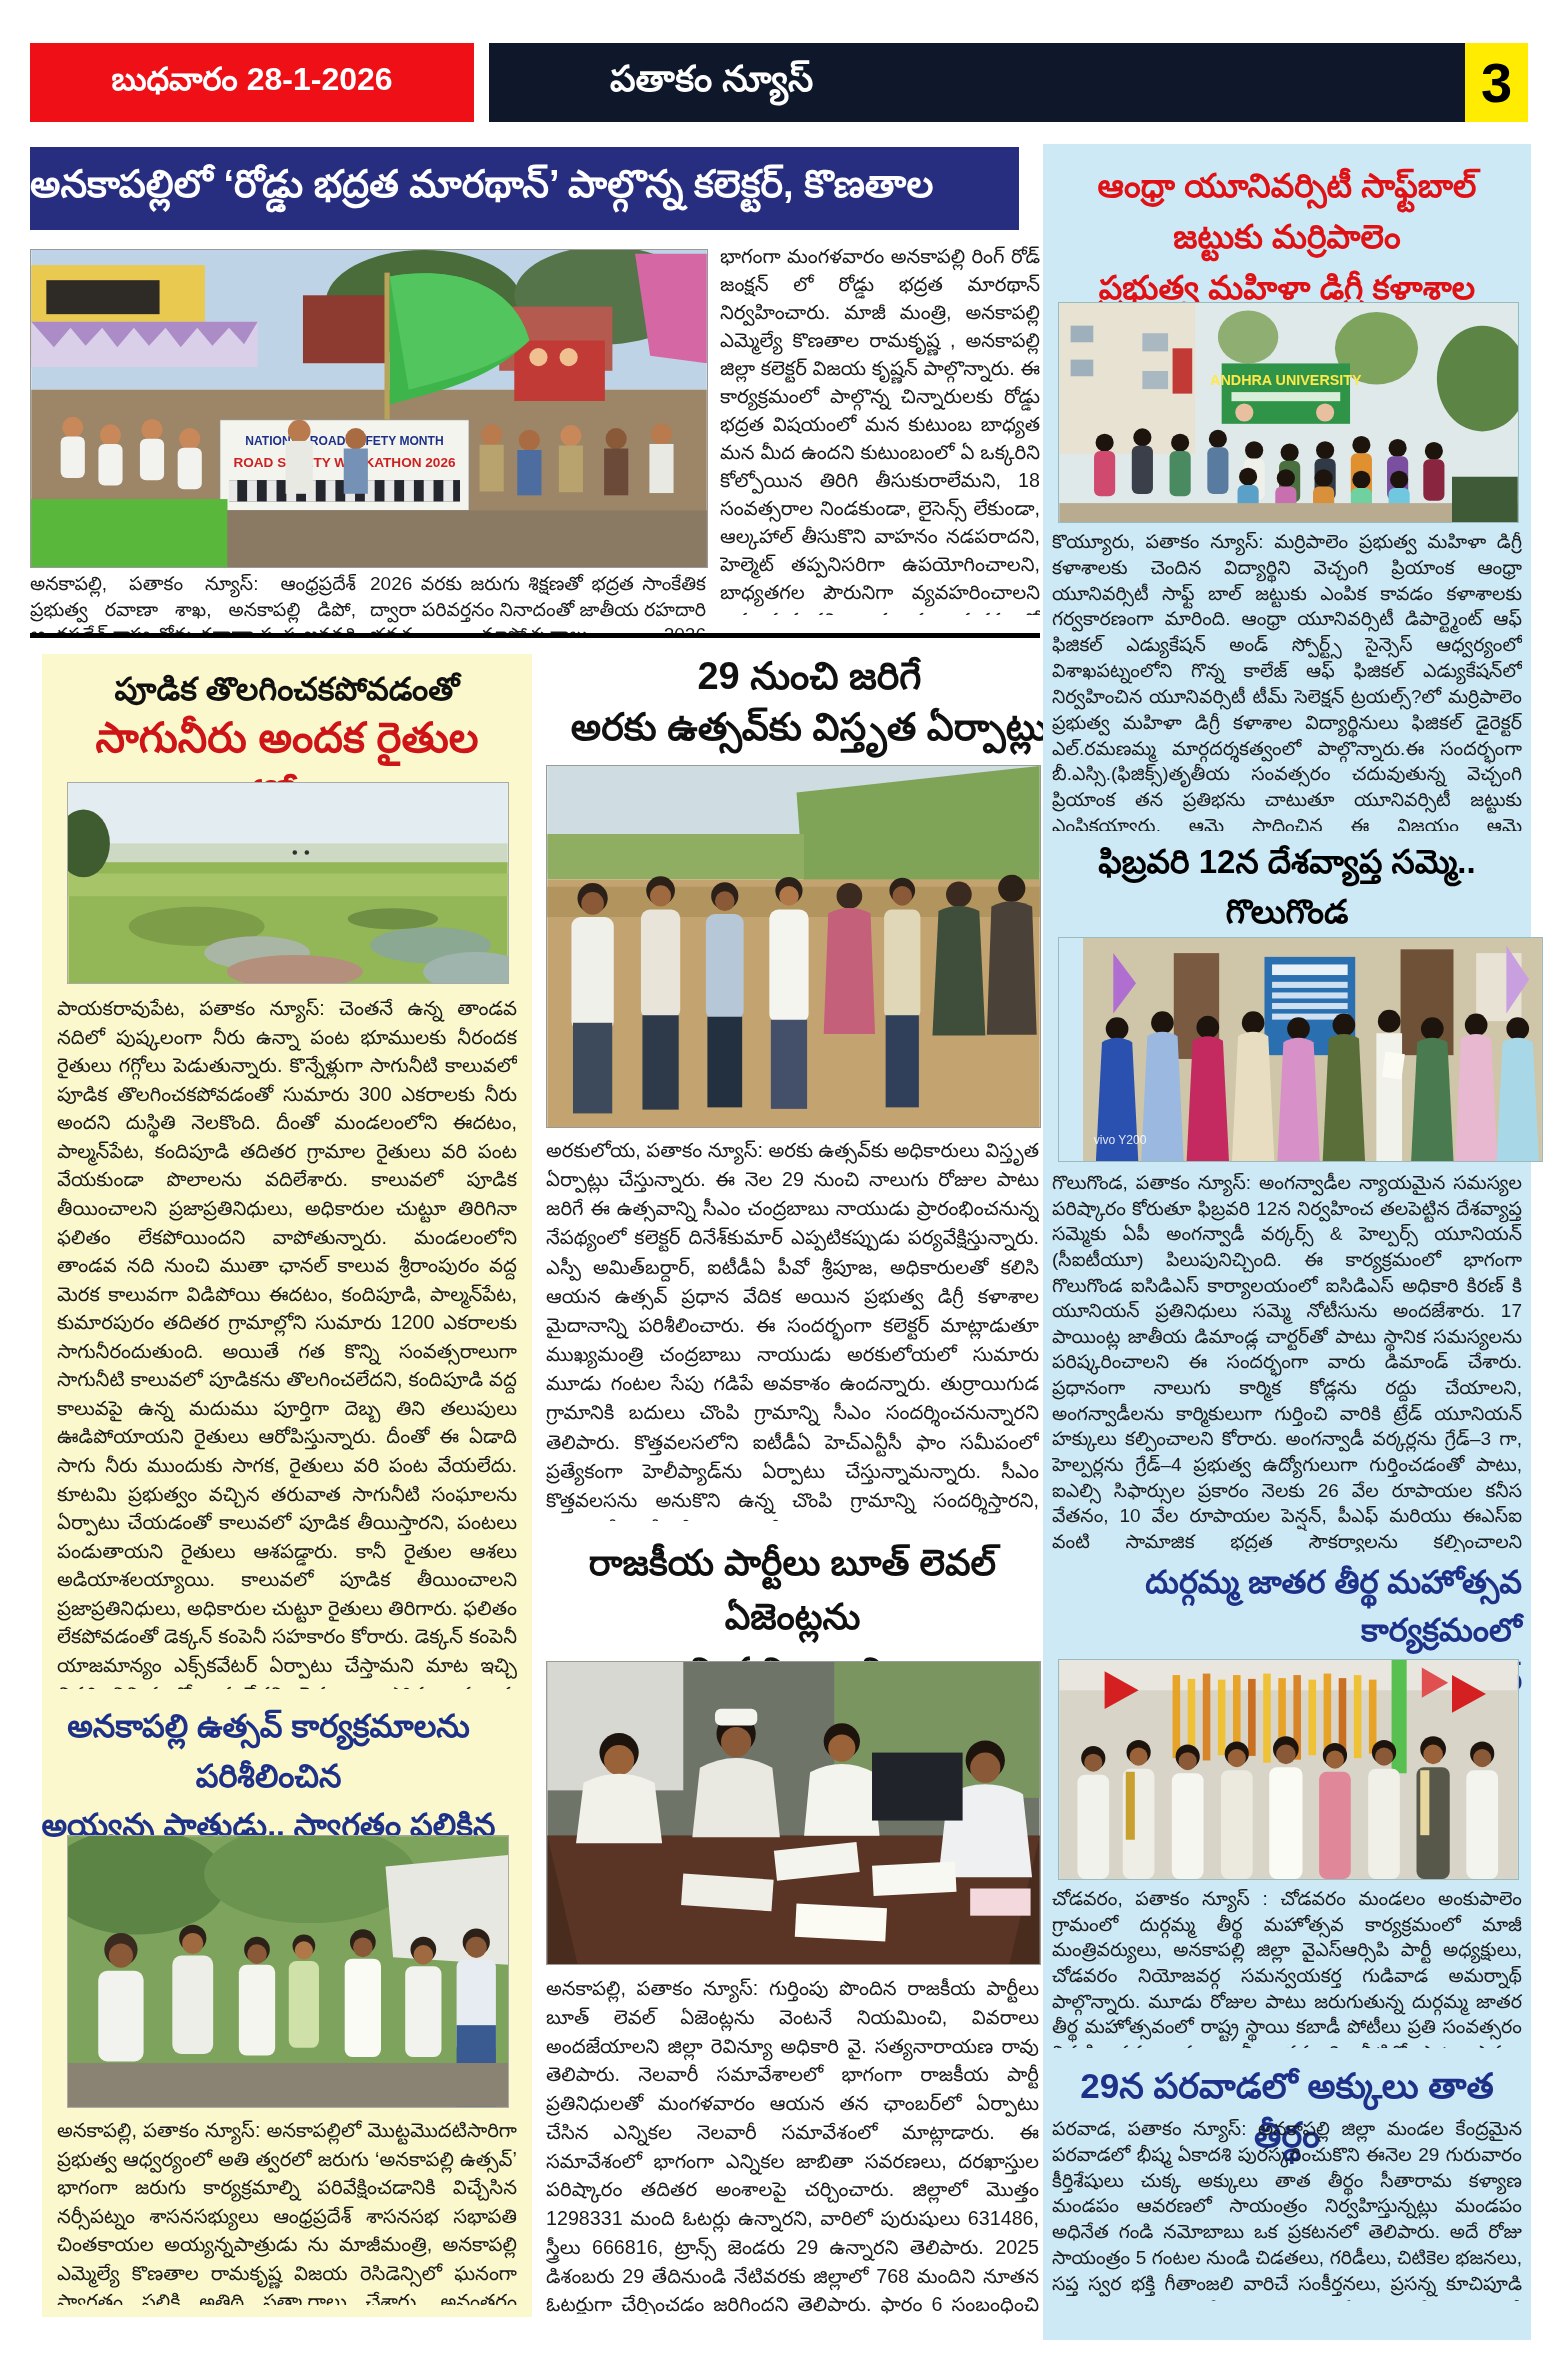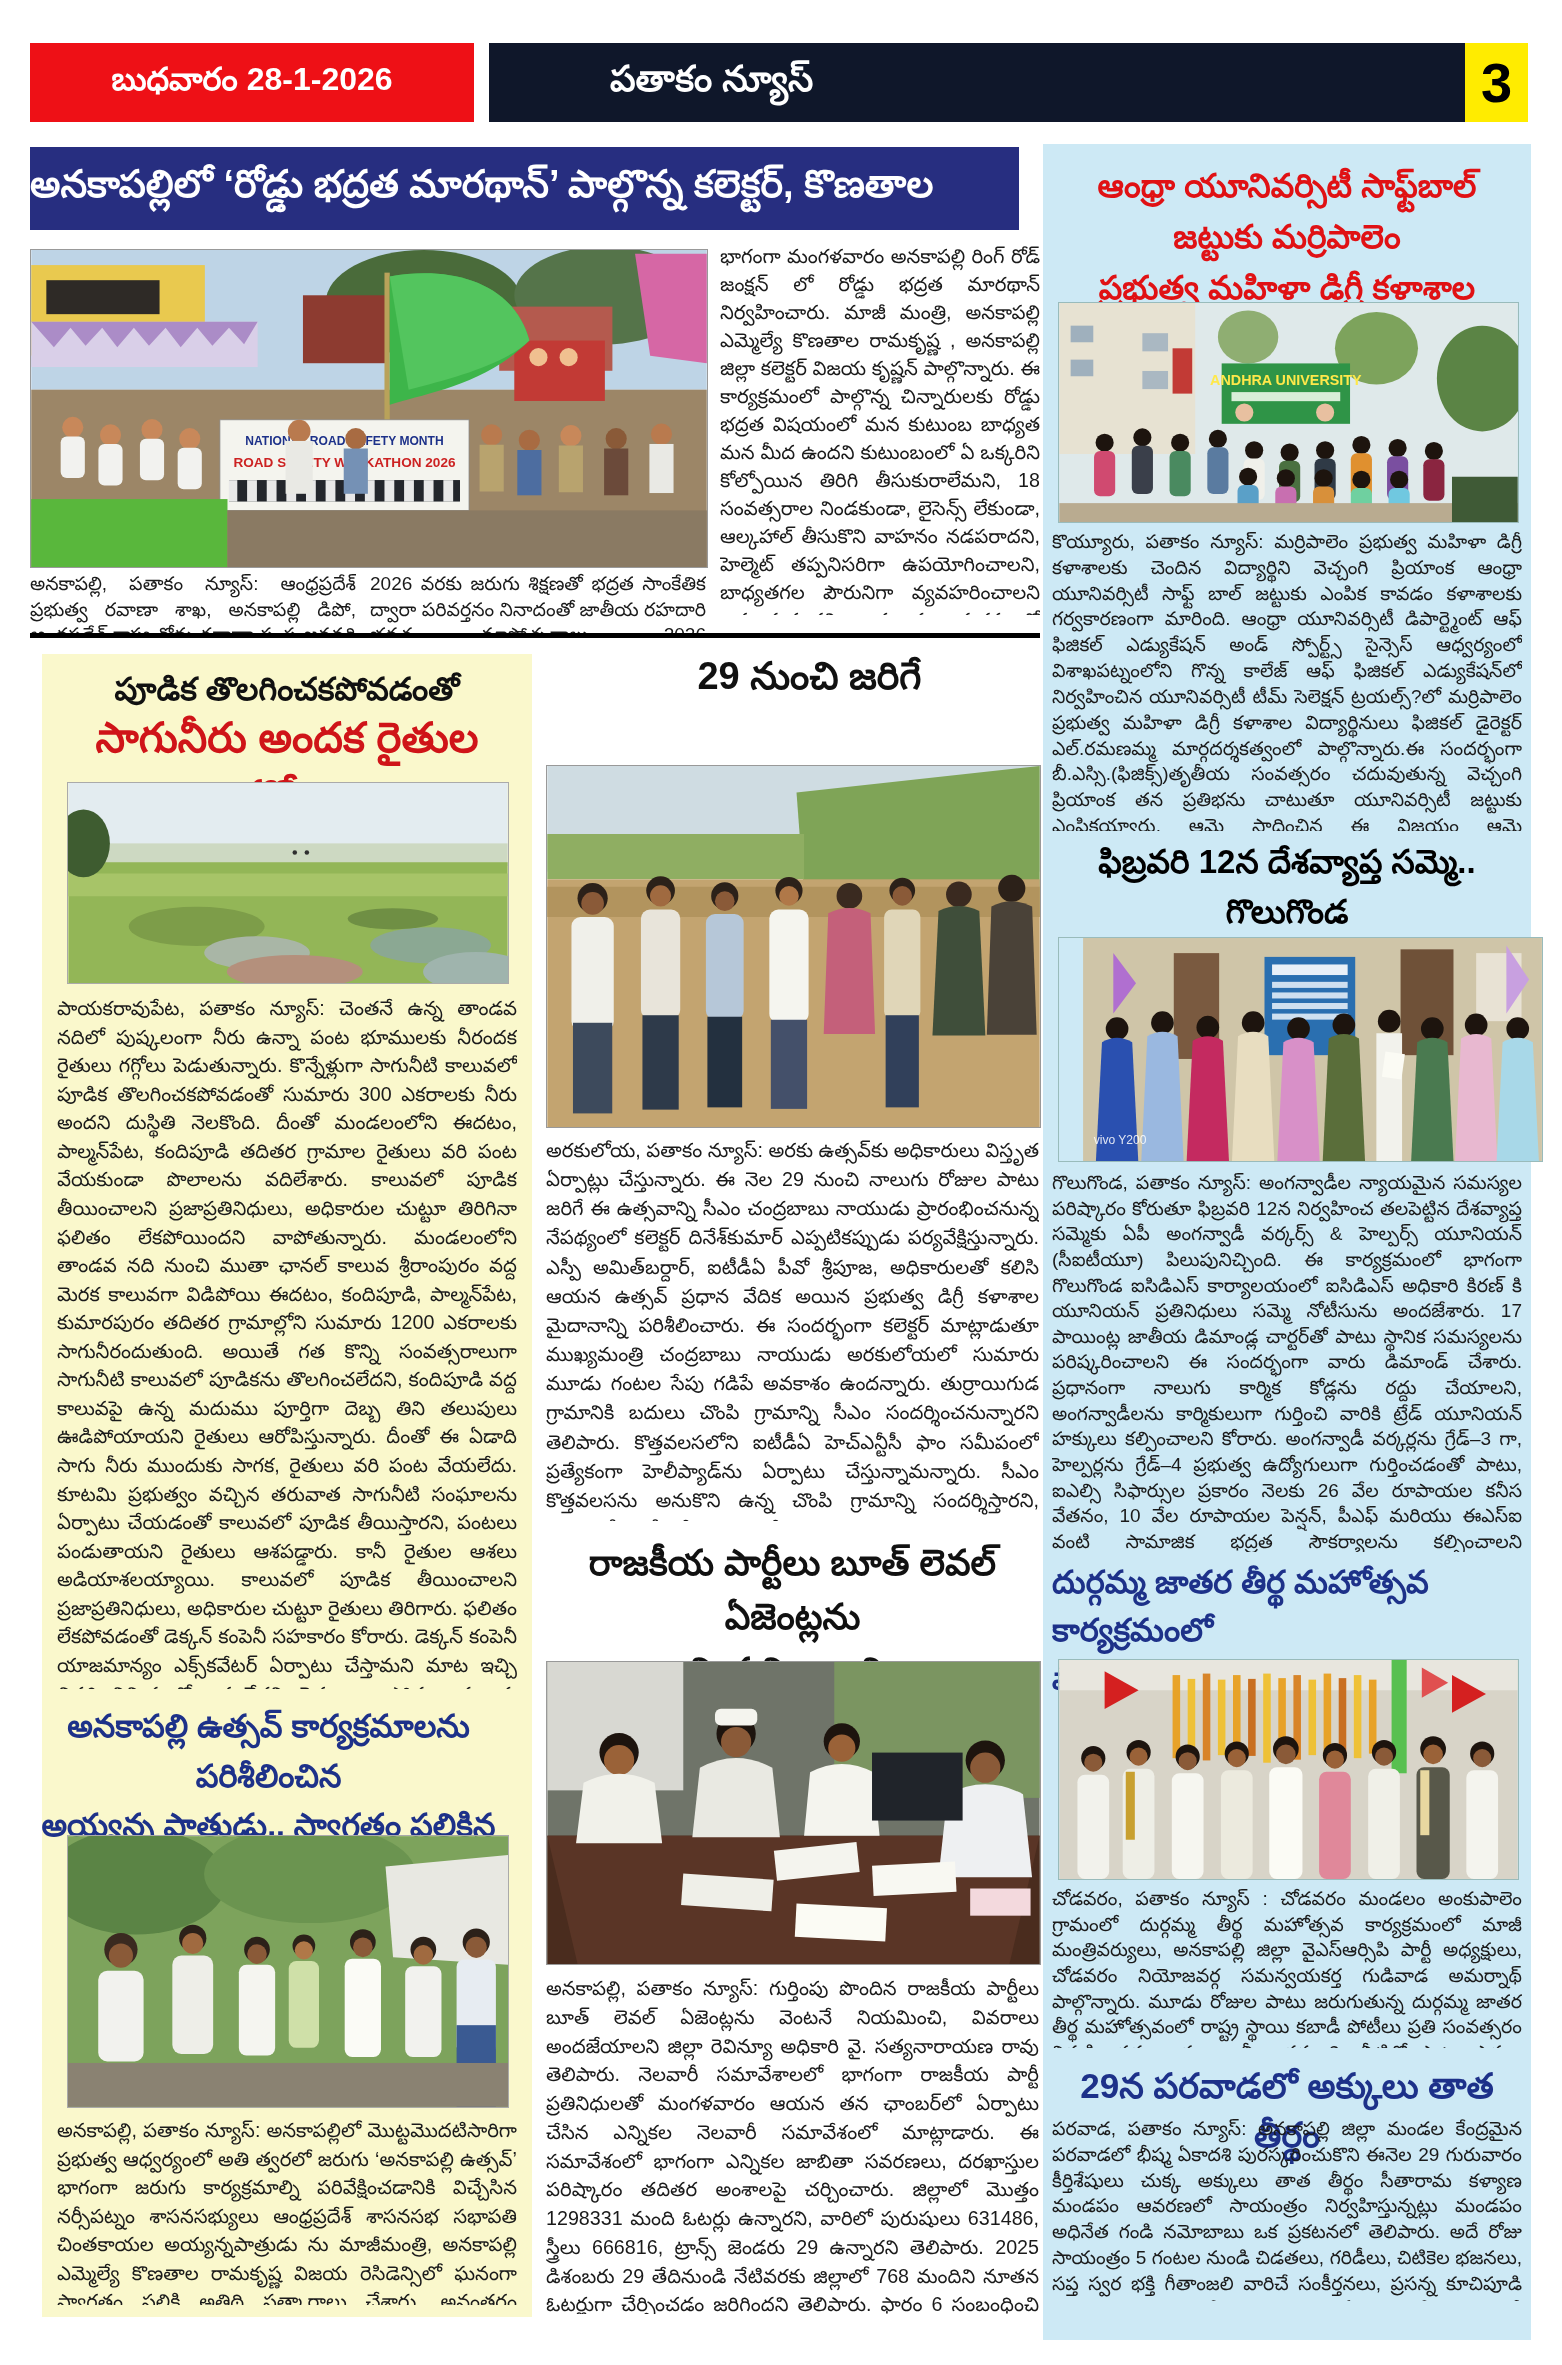--- a/index.html
+++ b/index.html
@@ -56,21 +56,21 @@
   .d-h{left:1052px;top:160px;width:470px;text-align:center;font-weight:bold;font-size:33px;
        color:#e01114;line-height:1.55;}
   .photoD{left:1058px;top:302px;width:459px;height:219px;border:0.8px solid #9bb;overflow:hidden;}
   .d-body{left:1052px;top:529px;width:470px;height:302px;font-size:19px;line-height:1.36;
           text-align:justify;overflow:hidden;}
   .e-h{left:1052px;top:837px;width:470px;text-align:center;font-weight:bold;font-size:33px;
        color:#000000;line-height:1.5;}
   .photoE{left:1058px;top:937px;width:459px;height:223px;border:0.8px solid #9bb;overflow:hidden;padding-left:24px;}
   .e-body{left:1052px;top:1170px;width:470px;height:382px;font-size:19px;line-height:1.35;
           text-align:justify;overflow:hidden;}
-  .f-h{left:1052px;top:1558px;width:470px;text-align:left;font-weight:bold;font-size:32px;
+  .f-h{left:1052px;top:1558px;width:470px;text-align:right;font-weight:bold;font-size:32px;
        color:#1d3189;line-height:1.5;}
   .photoF{left:1058px;top:1659px;width:459px;height:219px;border:0.8px solid #9bb;overflow:hidden;}
   .f-body{left:1052px;top:1886px;width:470px;height:162px;font-size:19px;line-height:1.35;
           text-align:justify;overflow:hidden;}
   .g-h{left:1052px;top:2066px;width:470px;text-align:center;font-weight:bold;font-size:35px;
        color:#1d3189;}
   .g-body{left:1052px;top:2116px;width:470px;height:185px;font-size:19px;line-height:1.36;
           text-align:justify;overflow:hidden;}
   svg{display:block;}
 </style>
@@ -231,20 +231,21 @@
       <rect x="514" y="250" width="52" height="108" fill="#3a5a92"></rect>
     </g>
     <rect y="300" width="582" height="58" fill="#8a8272"></rect>
   </svg>
 </div>
 
 <div class="abs b2-body">అనకాపల్లి, పతాకం న్యూస్: అనకాపల్లిలో మొట్టమొదటిసారిగా ప్రభుత్వ ఆధ్వర్యంలో అతి త్వరలో జరుగు ‘అనకాపల్లి ఉత్సవ్’ భాగంగా జరుగు కార్యక్రమాల్ని పరివేక్షించడానికి విచ్చేసిన నర్సీపట్నం శాసనసభ్యులు ఆంధ్రప్రదేశ్ శాసనసభ సభాపతి చింతకాయల అయ్యన్నపాత్రుడు ను మాజీమంత్రి, అనకాపల్లి ఎమ్మెల్యే కొణతాల రామకృష్ణ విజయ రెసిడెన్సిలో ఘనంగా స్వాగతం పలికి అతిథి సత్కారాలు చేశారు. అనంతరం అనకాపల్లి ఉత్సవం ప్రదేశాలు ఎన్టీఆర్ స్టేడియం, బెల్లం మార్కెట్ యార్డ్ లో జరుగు ఫ్లవర్ షో, ఎన్టీఆర్ గ్రౌండ్ జరుగు కార్యక్రమాలను పరిశీలించి ప్రదర్శన వివరాలు ను మీడియా నుంచి అడిగి తెలుసుకుని తగు సూచనలు చేశారు. అనంతరం అనకాపల్లి ఆర్డీవో ఆఫీస్ లో అనకాపల్లి ఉత్సవ్ ఏర్పాట్లు కోసం అధికారులతో సమీక్ష చేసి తగు సూచనలు చేశారు. ఈ కార్యక్రమంలో ప్రభుత్వ అధికారులు పాల్గొన్నారు.</div>
 
 <div class="abs c-h">
   <div>29 నుంచి జరిగే</div>
+  <div>అరకు ఉత్సవ్‌కు విస్తృత ఏర్పాట్లు</div>
 </div>
 
 <div class="abs photoC">
   <svg width="493" height="361" viewBox="0 0 652 478" xmlns="http://www.w3.org/2000/svg">
     <rect width="652" height="140" fill="#cfdce2"></rect>
     <path d="M330 35 L652 0 L652 200 L340 170 Z" fill="#7fa457"></path>
     <path d="M0 90 h340 v60 h-340z" fill="#8fae62"></path>
     <rect y="150" width="652" height="328" fill="#c3a470"></rect>
     <path d="M0 160 h652 v40 h-652z" fill="#b2945e"></path>
     <g>

